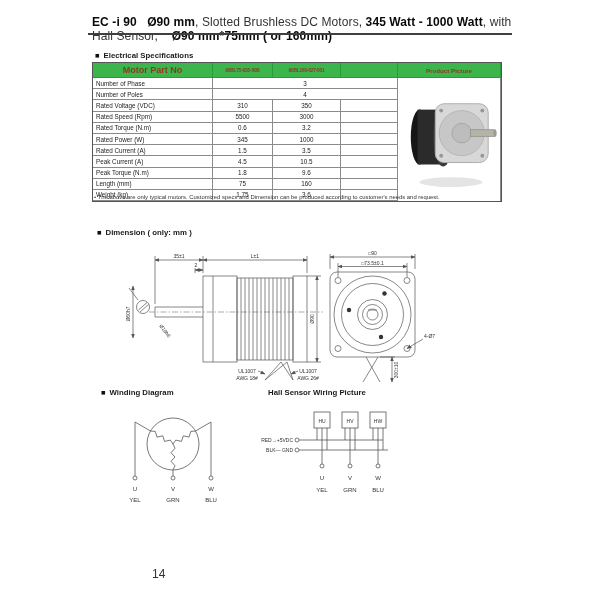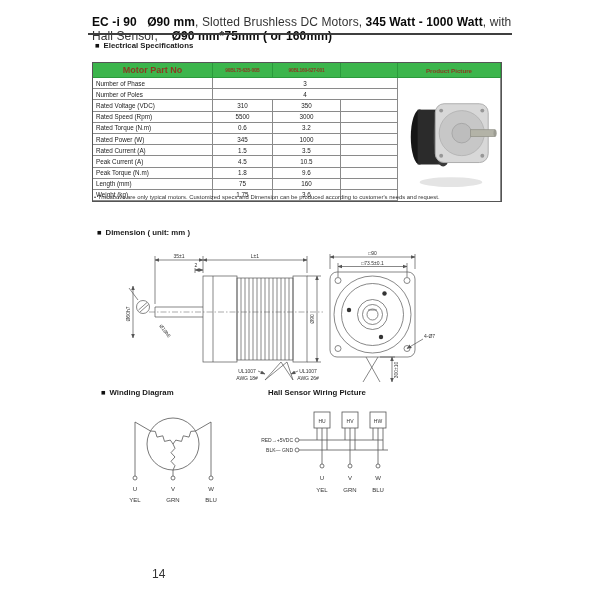--- a/index.html
+++ b/index.html
@@ -37,21 +37,21 @@
   
   .dims{left:95px;top:246px;}
   .wind{left:108px;top:406px;}
   .hall{left:252px;top:406px;}
   .dwg-txt{font-size:5px;fill:#333;font-family:"Liberation Sans",sans-serif;}
   .dwg-txt6{font-size:6px;fill:#333;font-family:"Liberation Sans",sans-serif;}
   .pagenum{left:152px;top:567px;font-size:12px;color:#333;}
   .hdr-wind{left:101px;top:388px;}
   .hdr-hall{left:268px;top:388px;}
   .hdr-dim{left:97px;top:228px;}
-  .hdr-elec{left:95px;top:41px;}
+  .hdr-elec{left:95px;top:51px;}
 </style>
 </head>
 <body>
 
 <div class="abs title">
   <span class="b">EC -i 90</span>&nbsp;&nbsp;
   <span class="b">Ø90 mm</span><span>, Slotted Brushless DC Motors, </span><span class="b">345 Watt - 1000 Watt</span><span>, with Hall Sensor, </span>&nbsp;&nbsp;
   <span class="b">Ø90 mm*75mm ( or 160mm)</span>
 </div>
 <div class="abs rule"></div>
@@ -134,21 +134,21 @@
 
   <div class="cell cl">Weight (kg)</div>
   <div class="cell cv">1.75</div>
   <div class="cell cv">3.6</div>
   <div class="cell"></div>
 </div>
 
 <div class="abs note">•  The above are only typical motors. Customized specs and Dimension can be produced according to customer's needs and request.</div>
 
 <div class="abs sec hdr-dim">
-  <span class="sq">■</span><span>Dimension ( unit: mm )</span>
+  <span class="sq">■</span><span>Dimension ( only: mm )</span>
 </div>
 
 <svg class="abs dims" width="350" height="140" viewBox="0 0 350 140">
   <defs>
     <marker id="ar" viewBox="0 0 10 10" refX="9" refY="5" markerWidth="7" markerHeight="7" orient="auto-start-reverse">
       <path d="M0,1 L10,5 L0,9 z" fill="#555"></path>
     </marker>
   </defs>
   <g stroke="#555" stroke-width="0.7" fill="none">
 

